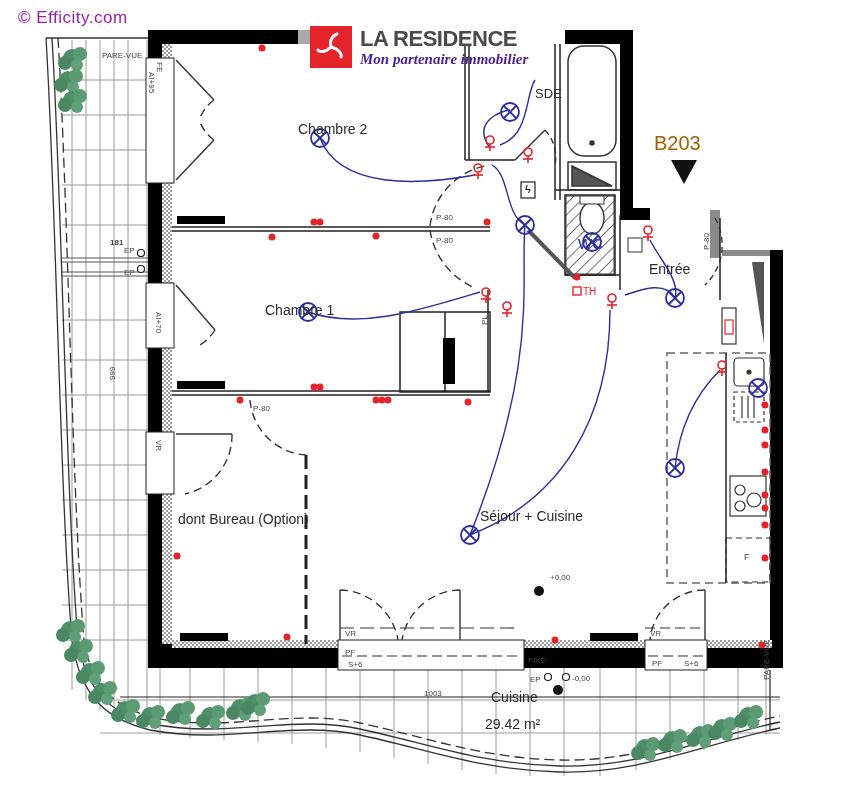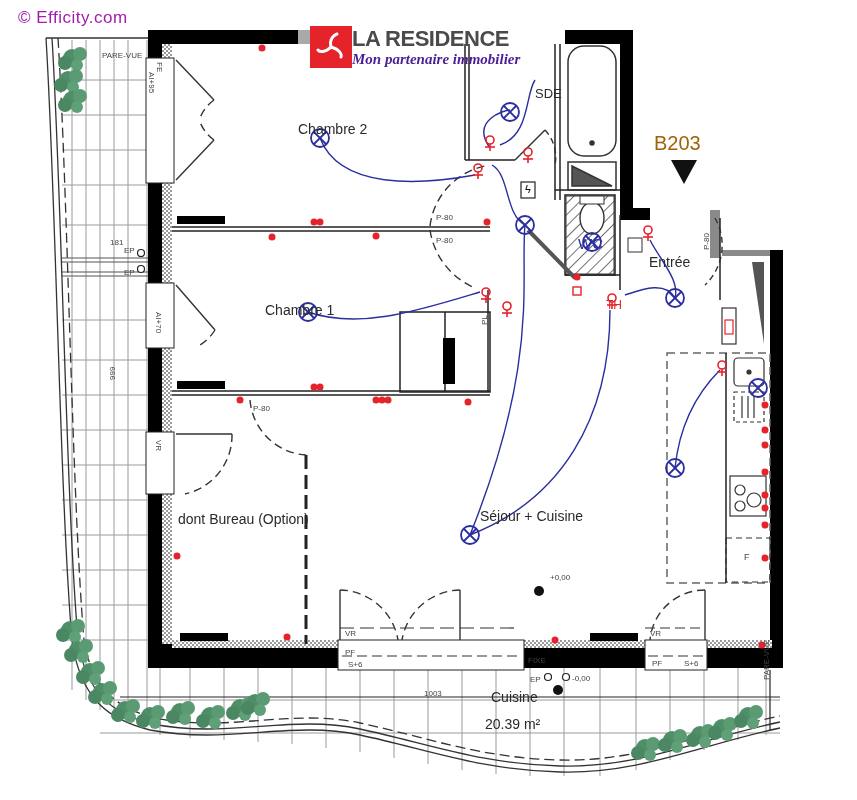--- a/index.html
+++ b/index.html
@@ -4,21 +4,21 @@
 <style>
   html,body{margin:0;padding:0;background:#ffffff;}
   body{width:857px;height:800px;position:relative;overflow:hidden;font-family:"Liberation Sans","DejaVu Sans",sans-serif;}
   #plan{position:absolute;left:0;top:0;width:857px;height:800px;}
   .lbl{position:absolute;color:#2a2a2a;white-space:nowrap;}
   .room{font-size:14px;}
   .small{font-size:8px;color:#444;}
   .watermark{position:absolute;left:18px;top:8px;font-size:17px;color:#a21caf;letter-spacing:0.5px;}
   .brand{position:absolute;left:310px;top:26px;height:42px;display:flex;align-items:center;}
   .brand-logo{width:42px;height:42px;background:#e5232b;display:flex;align-items:center;justify-content:center;}
-  .brand-text{line-height:1;}
+  .brand-text{margin-left:8px;line-height:1;}
   .brand-name{font-size:22px;font-weight:bold;color:#4a4a4a;letter-spacing:-0.5px;}
   .brand-tag{font-family:"Liberation Serif",serif;font-style:italic;font-weight:bold;font-size:15px;color:#4c1d95;margin-top:2px;}
   .unit{position:absolute;left:654px;top:132px;font-size:20px;color:#a16207;}
   .unit-arrow{position:absolute;left:671px;top:160px;width:0;height:0;border-left:13px solid transparent;border-right:13px solid transparent;border-top:24px solid #111;}
 </style>
 </head>
 <body>
 
 <svg id="plan" viewBox="0 0 857 800" xmlns="http://www.w3.org/2000/svg">
   <defs>
@@ -357,47 +357,47 @@
   </div>
 </div>
 
 <div class="unit">B203</div>
 <div class="unit-arrow"></div>
 
 <div class="lbl room" style="left:298px;top:121px;">Chambre 2</div>
 <div class="lbl room" style="left:265px;top:302px;">Chambre 1</div>
 <div class="lbl room" style="left:178px;top:511px;">dont Bureau (Option)</div>
 <div class="lbl room" style="left:444px;top:508px;margin-left:36px;">Séjour + Cuisine</div>
-<div class="lbl room" style="left:649px;top:254px;">Entrée</div>
+<div class="lbl room" style="left:649px;top:261px;">Entrée</div>
 <div class="lbl room" style="left:535px;top:86px;font-size:13px;">SDE</div>
 <div class="lbl room" style="left:491px;top:689px;">Cuisine</div>
-<div class="lbl room" style="left:485px;top:716px;">20.39 m²</div>
+<div class="lbl room" style="left:485px;top:716px;">29.42 m²</div>
 
 <div class="lbl small" style="left:102px;top:51px;">PARE-VUE</div>
 <div class="lbl small" style="left:762px;top:680px;transform:rotate(-90deg);transform-origin:left top;">PARE-VUE</div>
 <div class="lbl small" style="left:550px;top:573px;">+0,00</div>
 <div class="lbl small" style="left:572px;top:674px;">-0,00</div>
 <div class="lbl small" style="left:124px;top:246px;">EP</div>
 <div class="lbl small" style="left:124px;top:268px;">EP</div>
 <div class="lbl small" style="left:530px;top:675px;">EP</div>
-<div class="lbl small" style="left:110px;top:238px;">181</div>
+<div class="lbl small" style="left:110px;top:238px;font-weight:bold;">181</div>
 <div class="lbl small" style="left:108px;top:380px;transform:rotate(-90deg);transform-origin:left top;">999</div>
 <div class="lbl small" style="left:424px;top:689px;">1003</div>
 <div class="lbl small" style="left:156px;top:72px;transform:rotate(90deg);transform-origin:left top;">AI+95</div>
 <div class="lbl small" style="left:164px;top:62px;transform:rotate(90deg);transform-origin:left top;">FE</div>
 <div class="lbl small" style="left:163px;top:312px;transform:rotate(90deg);transform-origin:left top;">AI+70</div>
 <div class="lbl small" style="left:163px;top:440px;transform:rotate(90deg);transform-origin:left top;">VR</div>
 <div class="lbl small" style="left:345px;top:629px;">VR</div>
 <div class="lbl small" style="left:650px;top:629px;">VR</div>
 <div class="lbl small" style="left:345px;top:648px;">PF</div>
 <div class="lbl small" style="left:652px;top:659px;">PF</div>
 <div class="lbl small" style="left:348px;top:660px;">S+6</div>
 <div class="lbl small" style="left:684px;top:659px;">S+6</div>
 <div class="lbl small" style="left:494px;top:656px;margin-left:34px;">FIXE</div>
 <div class="lbl small" style="left:436px;top:213px;">P-80</div>
 <div class="lbl small" style="left:436px;top:236px;">P-80</div>
 <div class="lbl small" style="left:253px;top:404px;">P-80</div>
 <div class="lbl small" style="left:702px;top:250px;transform:rotate(-90deg);transform-origin:left top;">P-80</div>
 <div class="lbl small" style="left:480px;top:325px;transform:rotate(-90deg);transform-origin:left top;">PL</div>
-<div class="lbl small" style="left:606px;top:286px;color:#e5232b;font-size:12px;margin-top:12px;">TH</div>
+<div class="lbl small" style="left:583px;top:286px;color:#e5232b;font-size:10px;">TH</div>
 <div class="lbl small" style="left:744px;top:552px;font-size:9px;">F</div>
 <div class="lbl small" style="left:525px;top:183px;font-size:11px;color:#111;">ϟ</div>
 <div class="lbl small" style="left:578px;top:235px;font-size:15px;color:#2b2f9e;">WC</div>
 
 </body></html>

